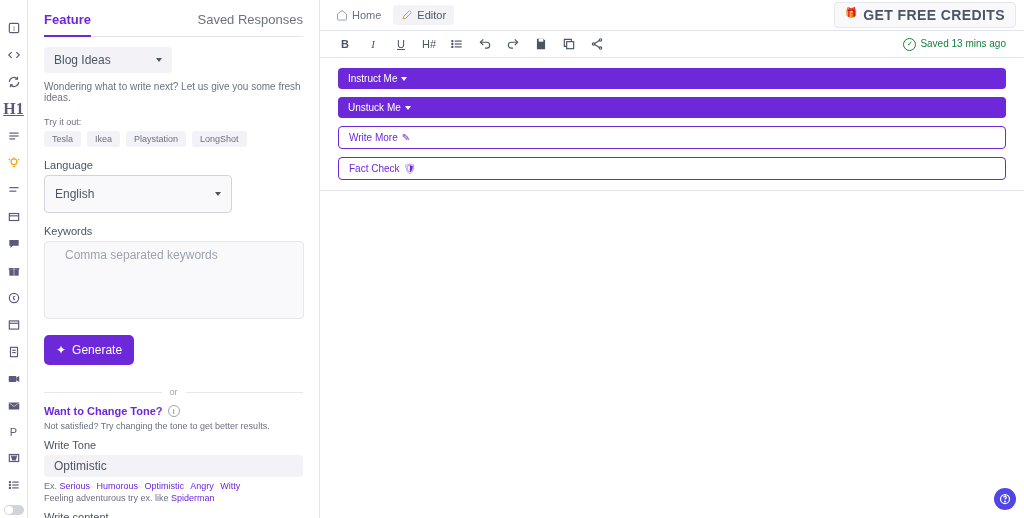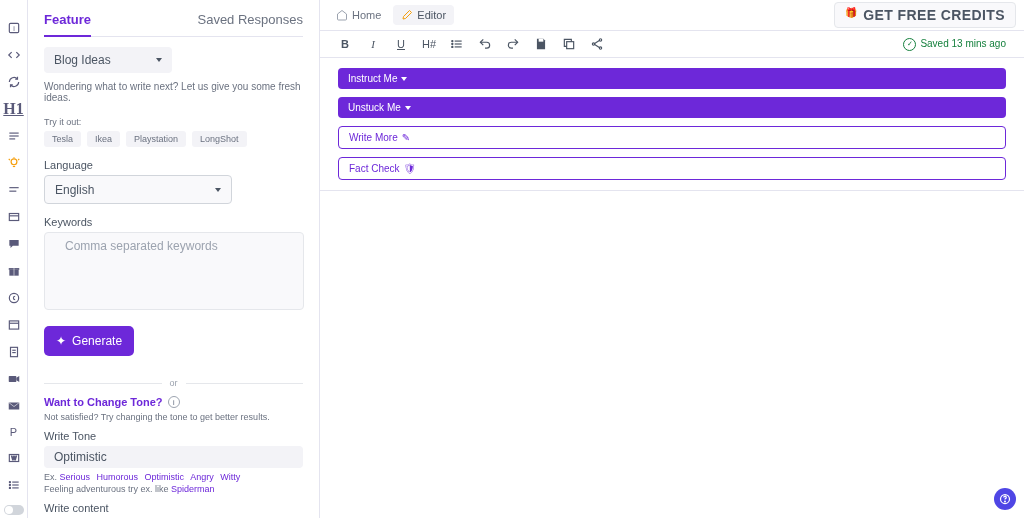--- a/index.html
+++ b/index.html
@@ -17,21 +17,21 @@
 .tabs { display: flex; border-bottom: 1px solid #e4e4ef; margin-bottom: 10px; }
 .tab { padding: 0 0 8px 0; font-size: 13px; color: #6b7280; cursor: pointer; }
 .tab.active { color: #6d28d9; font-weight: 600; border-bottom: 2px solid #6d28d9; margin-bottom:-1px; }
 .tab:nth-child(2){ margin-left:auto; }
 .dropdown { width: 128px; height: 26px; background: #f3f3f7; border-radius: 4px; display: flex; align-items: center; padding: 0 10px; font-size: 12px; color: #4b5563; justify-content: space-between; margin-bottom: 8px; }
 .helper-text { font-size: 10px; color: #6b7280; margin-bottom: 14px; }
 .tryit-label { font-size: 9px; color: #6b7280; margin-bottom: 4px; }
 .chips { display: flex; gap: 6px; flex-wrap: wrap; margin-bottom: 12px; }
 .chip { background: #f3f3f7; font-size: 9px; color: #6b7280; padding: 3px 8px; border-radius: 3px; }
 .field-label { font-size: 11px; color: #4b5563; margin-bottom: 4px; }
-.lang-select { width: 188px; height: 29px; border: 1px solid #d1d5db; background: #f9f9fb; border-radius: 4px; display:flex; align-items:center; justify-content:space-between; padding: 0 10px; font-size: 12px; color: #4b5563; margin-bottom: 12px; }
+.lang-select { width: 188px; height: 38px; border: 1px solid #d1d5db; background: #f9f9fb; border-radius: 4px; display:flex; align-items:center; justify-content:space-between; padding: 0 10px; font-size: 12px; color: #4b5563; margin-bottom: 12px; }
 .keywords-ta { width: 260px; height: 78px; border: 1px solid #e5e7eb; background: #f9f9fb; border-radius: 4px; padding: 6px 20px; font-size: 12px; color: #9ca3af; resize: none; margin-bottom: 12px; outline:none; }
 .keywords-ta::placeholder { color: #9ca3af; }
 .gen-btn { background: #6d28d9; color: #fff; font-size: 12px; font-weight: 500; padding: 8px 12px; border: none; border-radius: 5px; display: flex; align-items: center; gap: 6px; }
 .divider-line { display:flex; align-items:center; gap:8px; margin: 22px 0 8px 0; }
 .divider-line .ln { height:1px; background:#e5e7eb; flex:1; }
 .tone-title { font-size: 11px; color: #6d28d9; font-weight: 600; display:flex; align-items:center; gap:5px; margin-bottom:4px; }
 .tone-title .info-ic { width:12px; height:12px; border:1px solid #9ca3af; border-radius:50%; color:#9ca3af; font-size:8px; display:flex; align-items:center; justify-content:center; }
 .tone-sub { font-size: 9px; color: #6b7280; margin-bottom: 8px; }
 .tone-input { width: 100%; height: 22px; background: #f3f3f7; border: none; border-radius: 4px; padding: 0 10px; font-size: 12px; color: #4b5563; outline:none; margin-bottom: 4px; }
 .ex-line { font-size: 9px; color: #6b7280; margin-bottom: 2px; }

